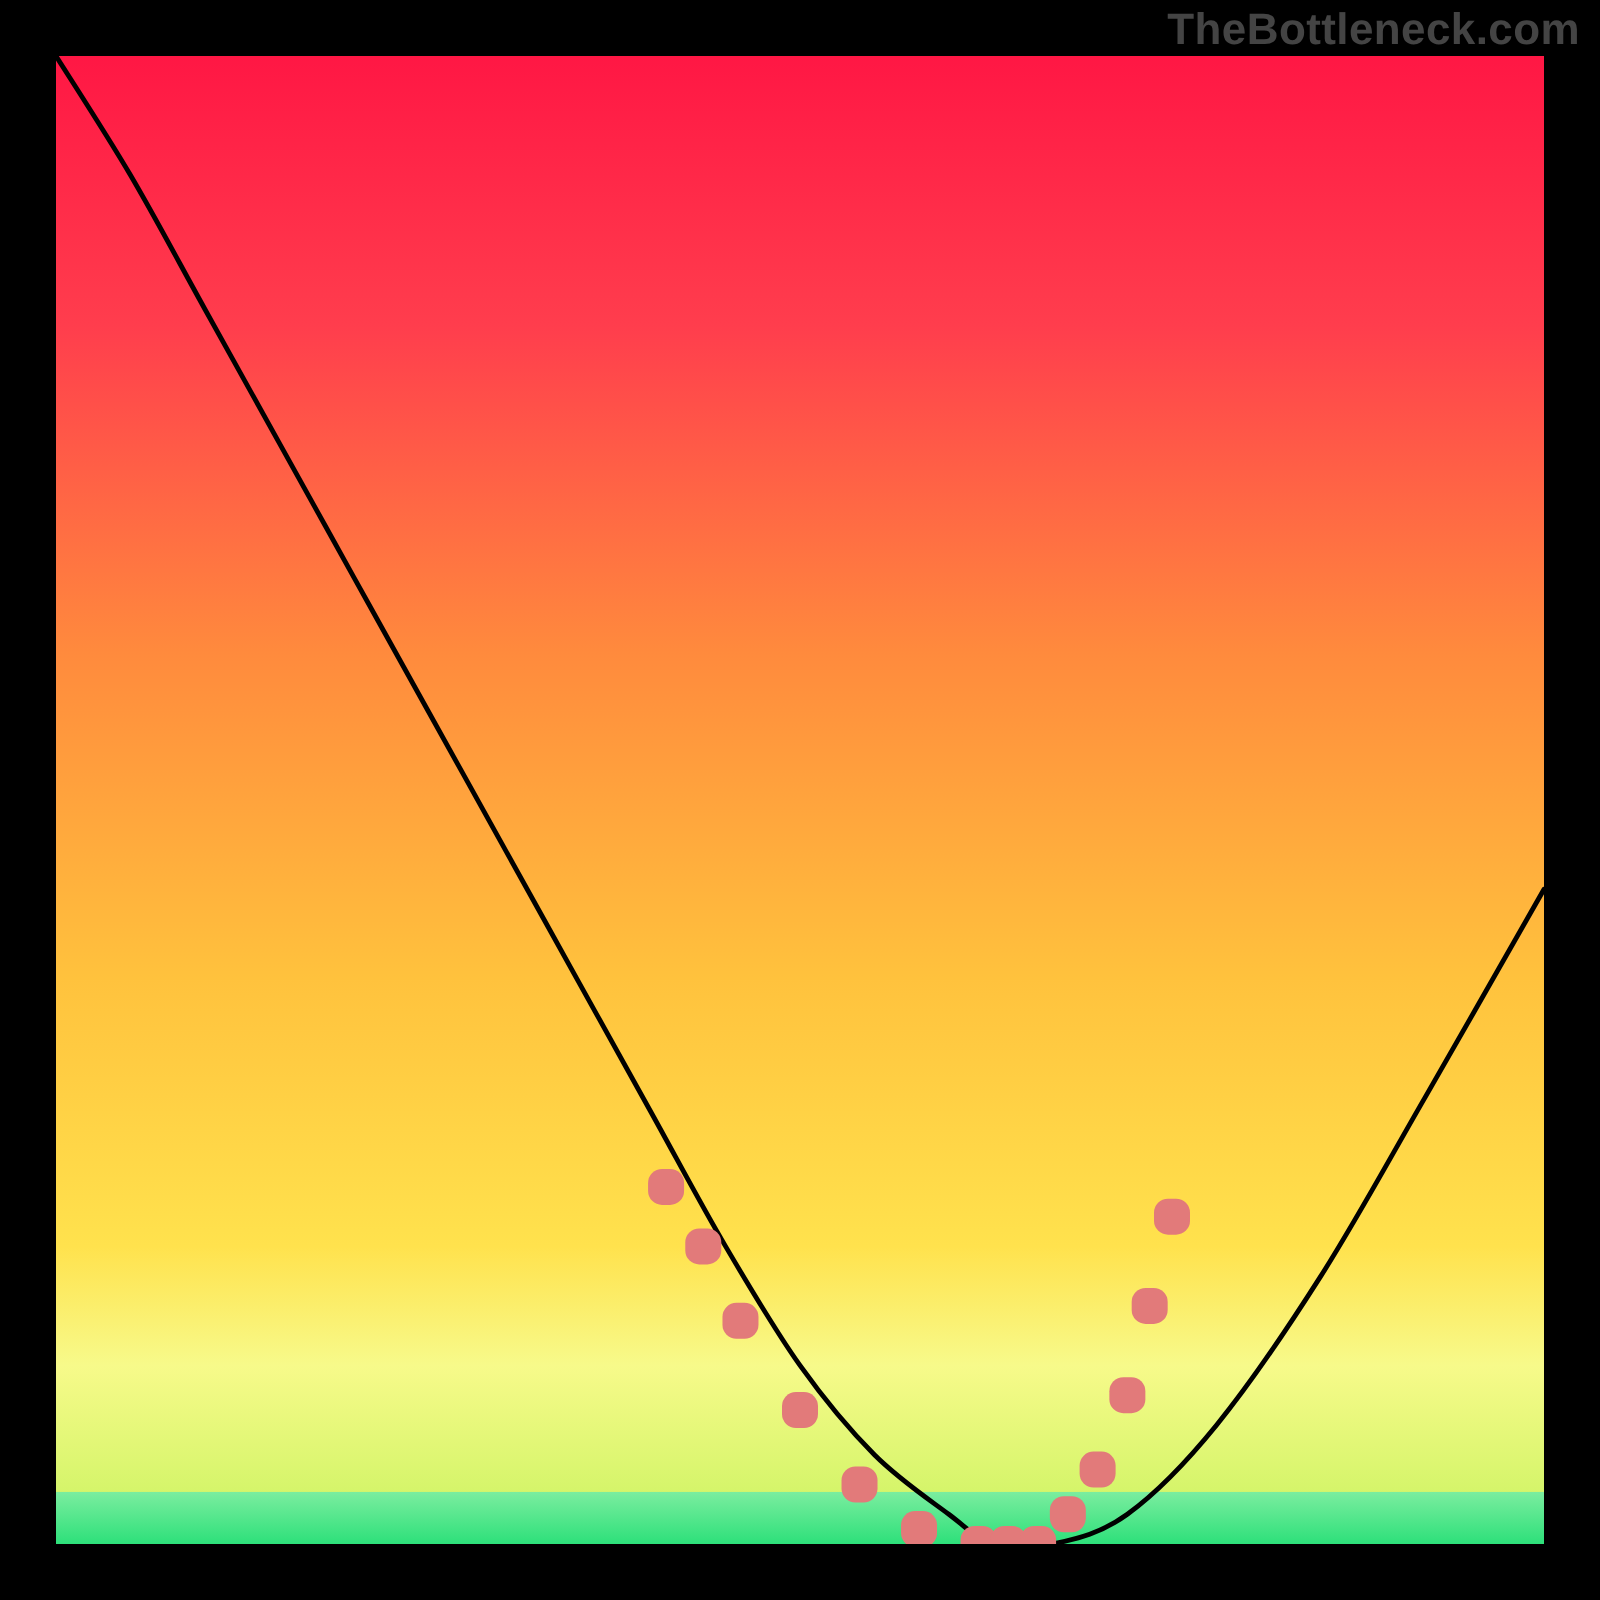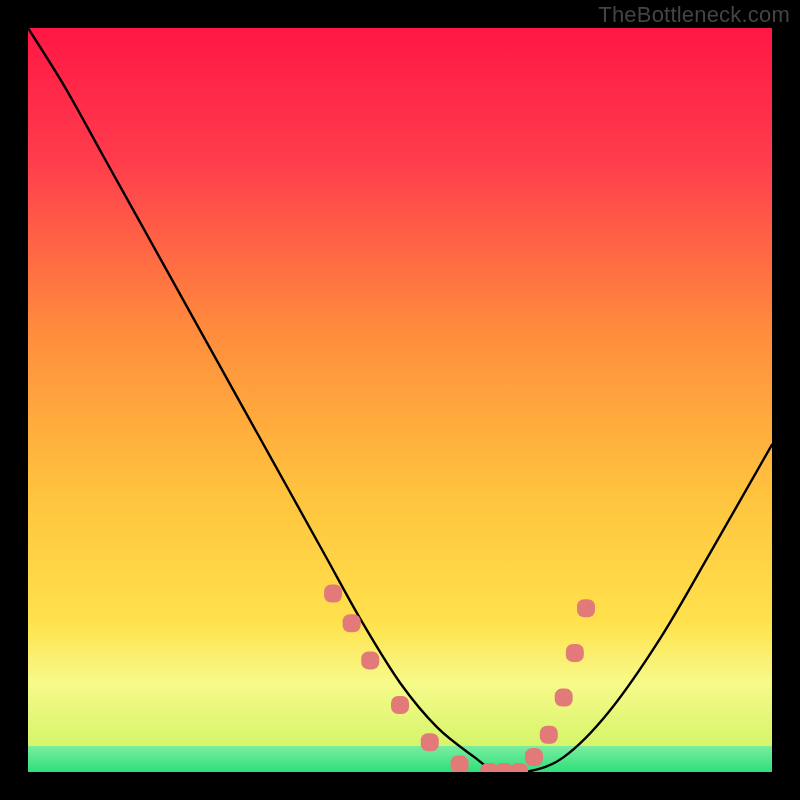--- a/index.html
+++ b/index.html
@@ -26,21 +26,21 @@
     top: 28px;
     width: 744px;
     height: 744px;
   }
   .watermark {
     position: absolute;
     top: 2px;
     right: 10px;
     color: #444;
     font-size: 22px;
-    font-weight: 400;
+    font-weight: 700;
     letter-spacing: 0.2px;
     user-select: none;
   }
   svg { display: block; }
 </style>
 </head>
 <body>
 
 <div class="frame">
   <div class="plot">

